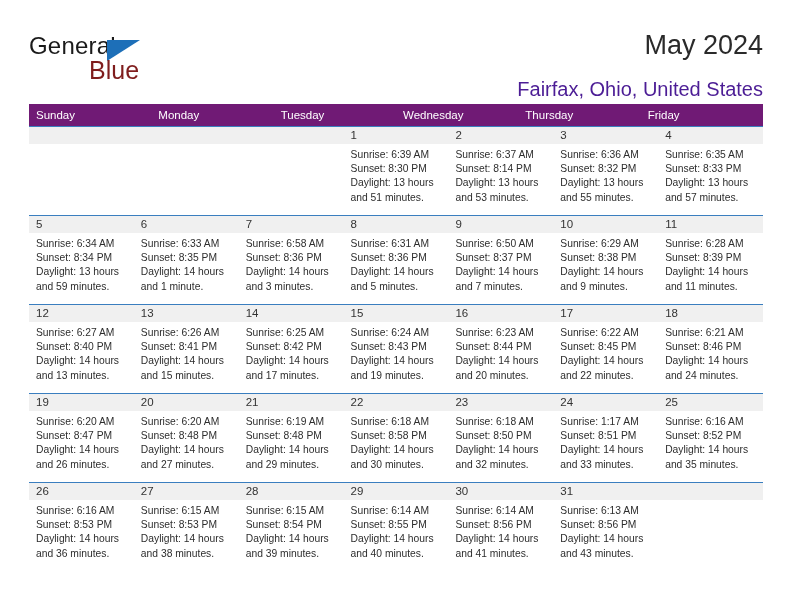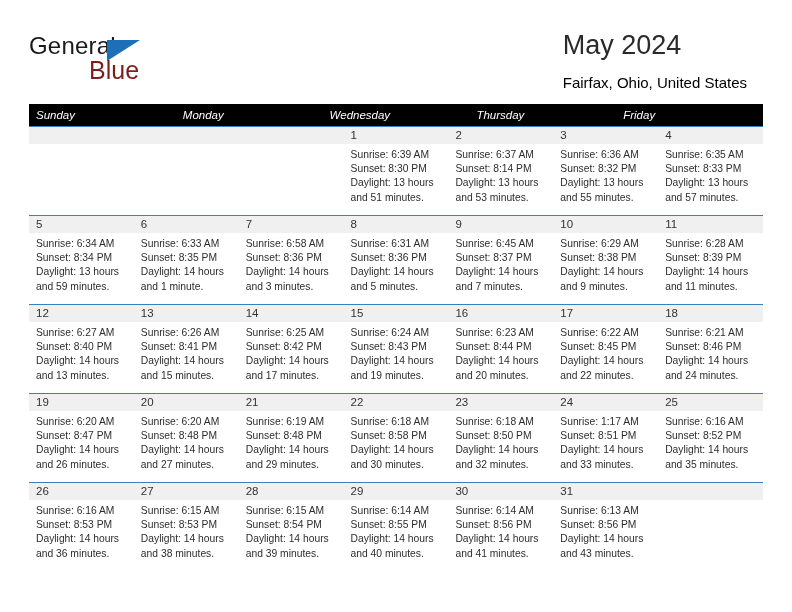--- a/index.html
+++ b/index.html
@@ -57,49 +57,49 @@
   .brand-blue {
     position: absolute;
     left: 60px;
     top: 24px;
     font-size: 25px;
     color: #7f1d1d;
     font-family: "Liberation Sans", sans-serif;
   }
   .title-block {
     position: absolute;
-    right: 16px;
+    right: 0;
     top: 0;
+    text-align: right;
   }
   .cal-title {
     font-size: 27px;
     color: #2a2a2a;
     line-height: 34px;
     white-space: nowrap;
   }
   .cal-location {
-    font-size: 15px;
-    color: #000000;
+    font-size: 20px;
+    color: #4c1d95;
     line-height: 22px;
-    margin-top: 10px;
+    margin-top: 16px;
     white-space: nowrap;
   }
 
   
   .calendar {
     position: absolute;
     left: 29px;
     top: 104px;
     width: 734px;
   }
   .dow-row {
     display: flex;
-    background: #000000;
+    background: #701a75;
     height: 22px;
-    font-style: italic;
   }
   .dow {
     flex: 1 1 0;
     color: #ffffff;
     font-size: 11.5px;
     line-height: 22px;
     padding-left: 7px;
     box-sizing: border-box;
     white-space: nowrap;
   }
@@ -155,20 +155,21 @@
       <div class="cal-location">Fairfax, Ohio, United States</div>
     </div>
 
   </div>
 
   <div class="calendar">
 
     <div class="dow-row">
       <div class="dow">Sunday</div>
       <div class="dow">Monday</div>
+      <div class="dow">Tuesday</div>
       <div class="dow">Wednesday</div>
       <div class="dow">Thursday</div>
       <div class="dow">Friday</div>
     </div>
 
     <div class="week">
       <div class="cell empty">
         <div class="cell-date"></div>
 
       </div>
@@ -251,21 +252,21 @@
         <div class="cell-body">
           <div>Sunrise: 6:31 AM</div>
           <div>Sunset: 8:36 PM</div>
           <div>Daylight: 14 hours</div>
           <div>and 5 minutes.</div>
         </div>
       </div>
       <div class="cell">
         <div class="cell-date">9</div>
         <div class="cell-body">
-          <div>Sunrise: 6:45 AM</div>
+          <div>Sunrise: 6:50 AM</div>
           <div>Sunset: 8:37 PM</div>
           <div>Daylight: 14 hours</div>
           <div>and 7 minutes.</div>
         </div>
       </div>
       <div class="cell">
         <div class="cell-date">10</div>
         <div class="cell-body">
           <div>Sunrise: 6:29 AM</div>
           <div>Sunset: 8:38 PM</div>

